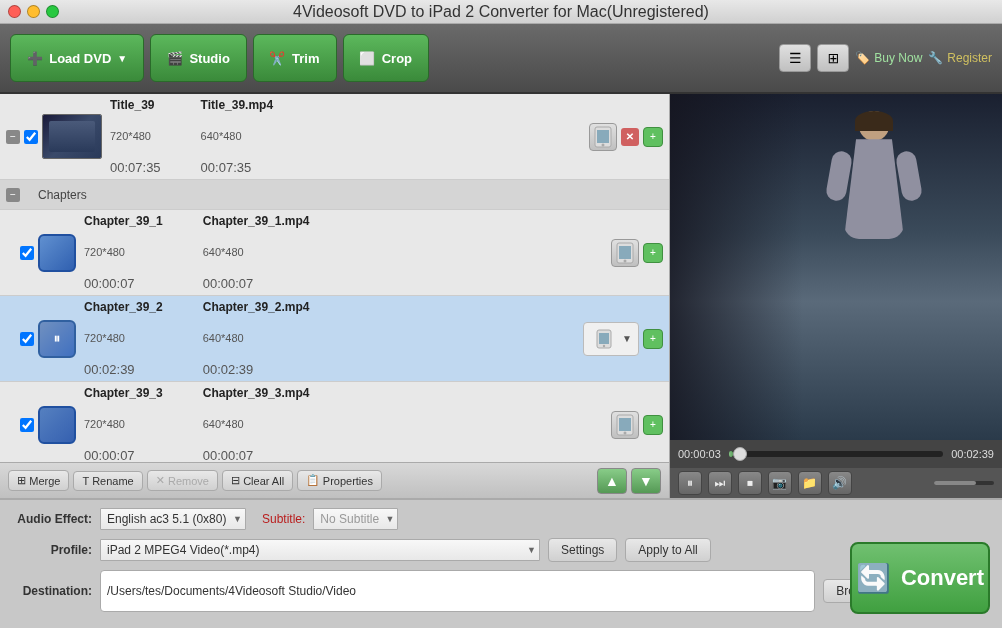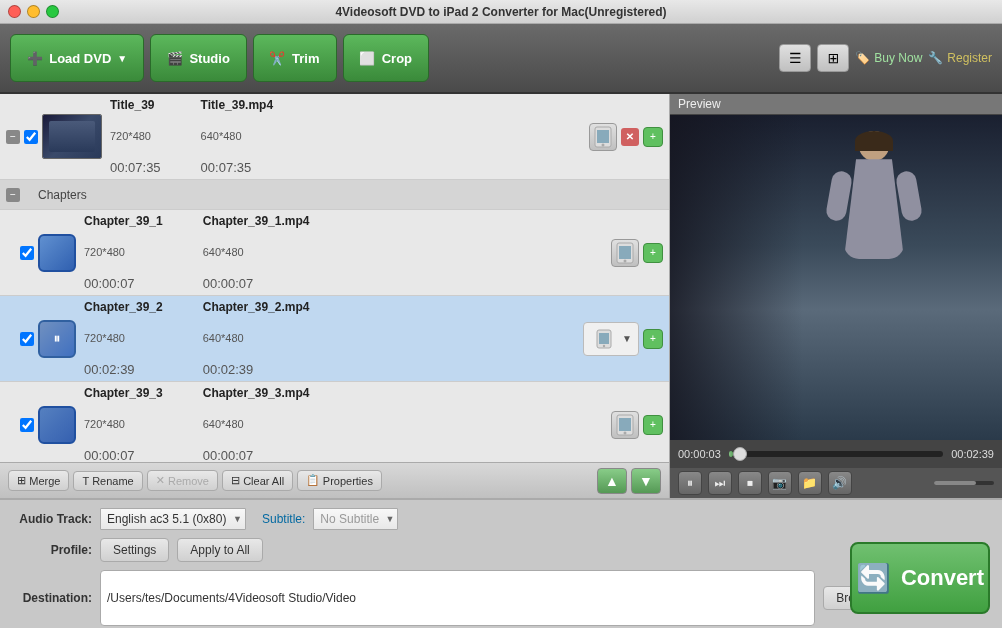--- a/index.html
+++ b/index.html
@@ -28,23 +28,23 @@
     }
     .tb-btn {
       width: 13px; height: 13px;
       border-radius: 50%;
       border: 1px solid rgba(0,0,0,0.3);
     }
     .tb-btn.close { background: #ff5f57; }
     .tb-btn.min { background: #ffbd2e; }
     .tb-btn.max { background: #28c840; }
     .title-text {
-      font-size: 12px;
+      font-size: 16px;
       color: #333;
-      font-weight: 700;
+      font-weight: 400;
     }
     .toolbar {
       background: linear-gradient(to bottom, #6a6a6a, #4a4a4a);
       height: 70px;
       display: flex;
       align-items: center;
       padding: 0 10px;
       gap: 6px;
       border-bottom: 2px solid #333;
     }
@@ -370,37 +370,37 @@
       border-radius: 1px;
       padding: 3px 20px 3px 6px;
       font-size: 12px;
       color: #333;
       appearance: none;
       cursor: pointer;
       padding-right: 18px;
     }
     .subtitle-label {
       font-size: 12px;
-      color: #0369a1;
+      color: #b91c1c;
     }
     .action-btn {
       background: linear-gradient(to bottom, #e8e8e8, #d0d0d0);
       border: 1px solid #aaa;
       border-radius: 4px;
       padding: 4px 12px;
       font-size: 12px;
       cursor: pointer;
       color: #333;
     }
     .destination-input {
       flex: 1;
       background: white;
       border: 1px solid #aaa;
       border-radius: 4px;
-      padding: 20px 6px;
+      padding: 13px 6px;
       font-size: 12px;
       color: #333;
     }
     .convert-section {
       position: absolute;
       right: 12px;
       bottom: 14px;
       display: flex;
       align-items: center;
       gap: 8px;
@@ -669,21 +669,20 @@
         <span>📋</span>
         <span>Properties</span>
       </button>
       <div class="bottom-spacer"></div>
       <div class="arrow-btn arrow-up">▲</div>
       <div class="arrow-btn arrow-down">▼</div>
     </div>
   </div>
 
   <div class="preview-area">
-    <div class="preview-label">Preview</div>
     <div class="preview-video">
       <div class="preview-scene">
 
         <div style="position:absolute;top:0;left:0;right:0;bottom:0;background:linear-gradient(180deg,#1a2030 0%,#3a4a5a 40%,#5a6a7a 60%,#2a3a4a 100%);"></div>
 
         <div style="position:absolute;right:25%;top:5%;width:90px;height:150px;">
 
           <div style="position:absolute;top:0;left:30px;width:30px;height:30px;background:#c0a080;border-radius:50%;"></div>
 
           <div style="position:absolute;top:0;left:26px;width:38px;height:20px;background:#3a2a1a;border-radius:50% 50% 0 0;"></div>
@@ -715,36 +714,41 @@
       <div class="volume-slider">
         <div class="volume-fill"></div>
       </div>
     </div>
   </div>
 </div>
 
 <div class="bottom-panel-container" style="padding: 8px 12px; display:flex; flex-direction:column; gap:8px; position:relative;">
 
   <div class="bottom-row">
-    <span class="bottom-label">Audio Track:</span>
+    <span class="bottom-label">Audio Effect:</span>
     <div class="select-wrapper">
       <select>
         <option>English ac3 5.1 (0x80)</option>
       </select>
     </div>
     <span class="subtitle-label" style="margin-left:8px;">Subtitle:</span>
     <div class="select-wrapper">
       <select style="color:#999;">
         <option>No Subtitle</option>
       </select>
     </div>
   </div>
 
   <div class="bottom-row">
     <span class="bottom-label">Profile:</span>
+    <div class="select-wrapper" style="flex:1;max-width:440px;">
+      <select style="width:100%;">
+        <option>iPad 2 MPEG4 Video(*.mp4)</option>
+      </select>
+    </div>
     <button class="action-btn">Settings</button>
     <button class="action-btn">Apply to All</button>
   </div>
 
   <div class="bottom-row">
     <span class="bottom-label">Destination:</span>
     <input type="text" class="destination-input" value="/Users/tes/Documents/4Videosoft Studio/Video" style="">
     <button class="action-btn">Browse</button>
     <button class="action-btn">Open Folder</button>
   </div>

